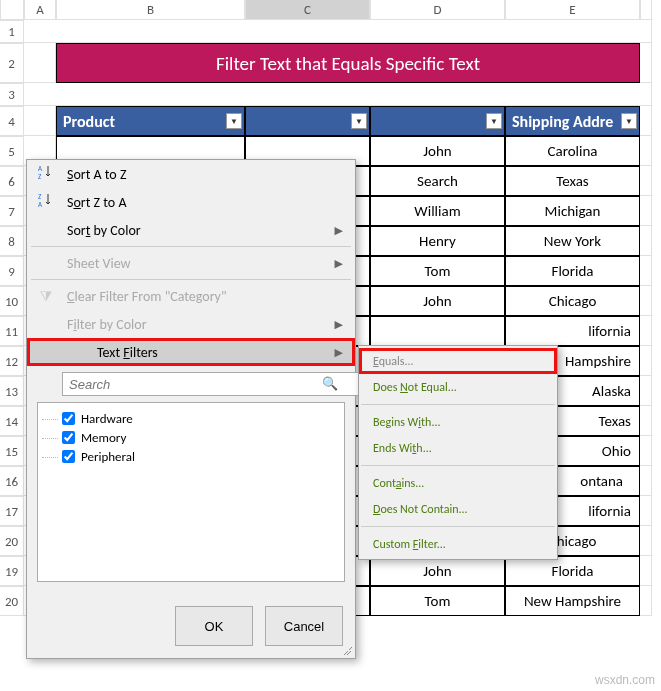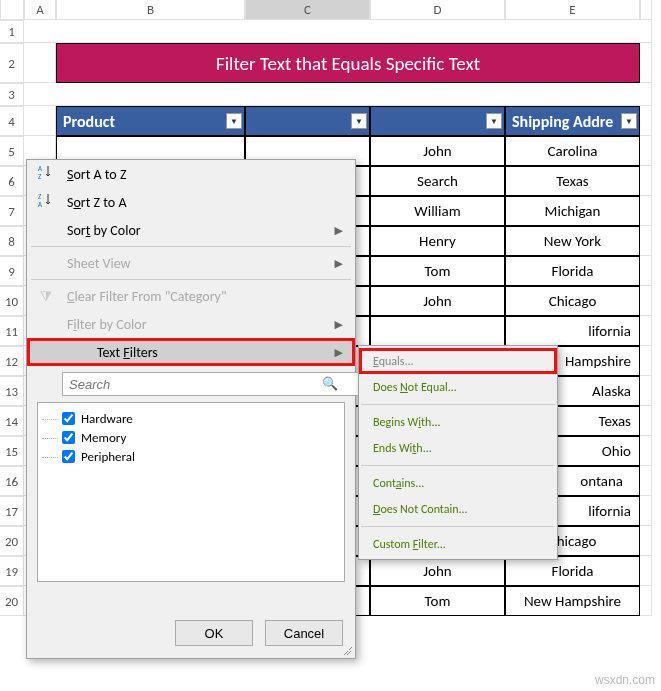--- a/index.html
+++ b/index.html
@@ -156,21 +156,21 @@
     left: -2px; top: 50%;
     width: 16px; border-top: 1px dotted #bbb;
   }
   .checklist input[type=checkbox] { margin-right: 6px; }
   .dd-btns {
     position: absolute;
     bottom: 12px; right: 12px;
     display: flex; gap: 12px;
   }
   .dd-btns button {
-    width: 78px; height: 26px;
+    width: 78px; height: 40px;
     background: #e8e8e8;
     border: 1px solid #aaa;
     font-size: 13px;
   }
   .resize {
     position: absolute;
     bottom: 3px; right: 3px;
     width: 10px; height: 10px;
     background:
       linear-gradient(135deg, transparent 60%, #888 60%, #888 65%, transparent 65%, transparent 75%, #888 75%, #888 80%, transparent 80%);

